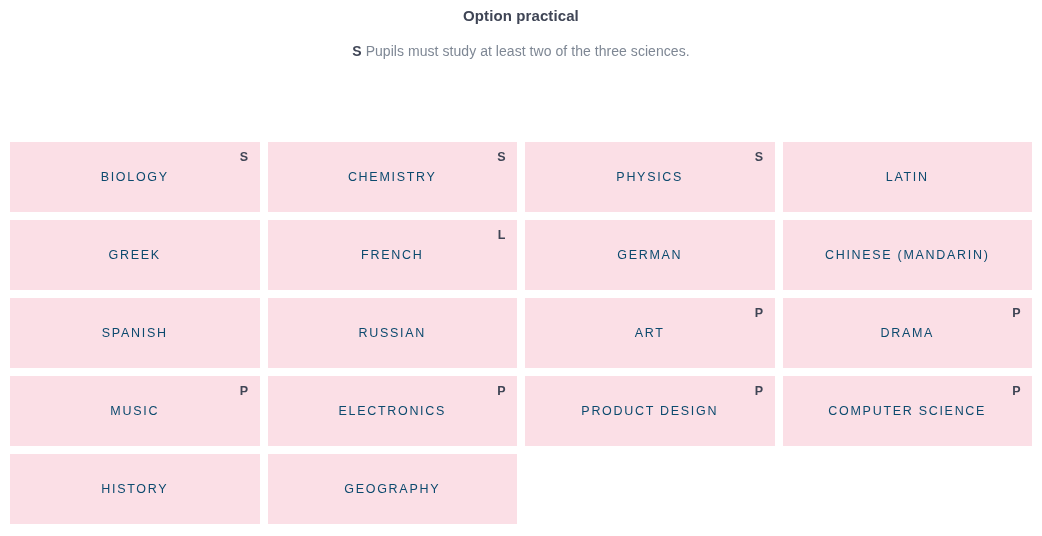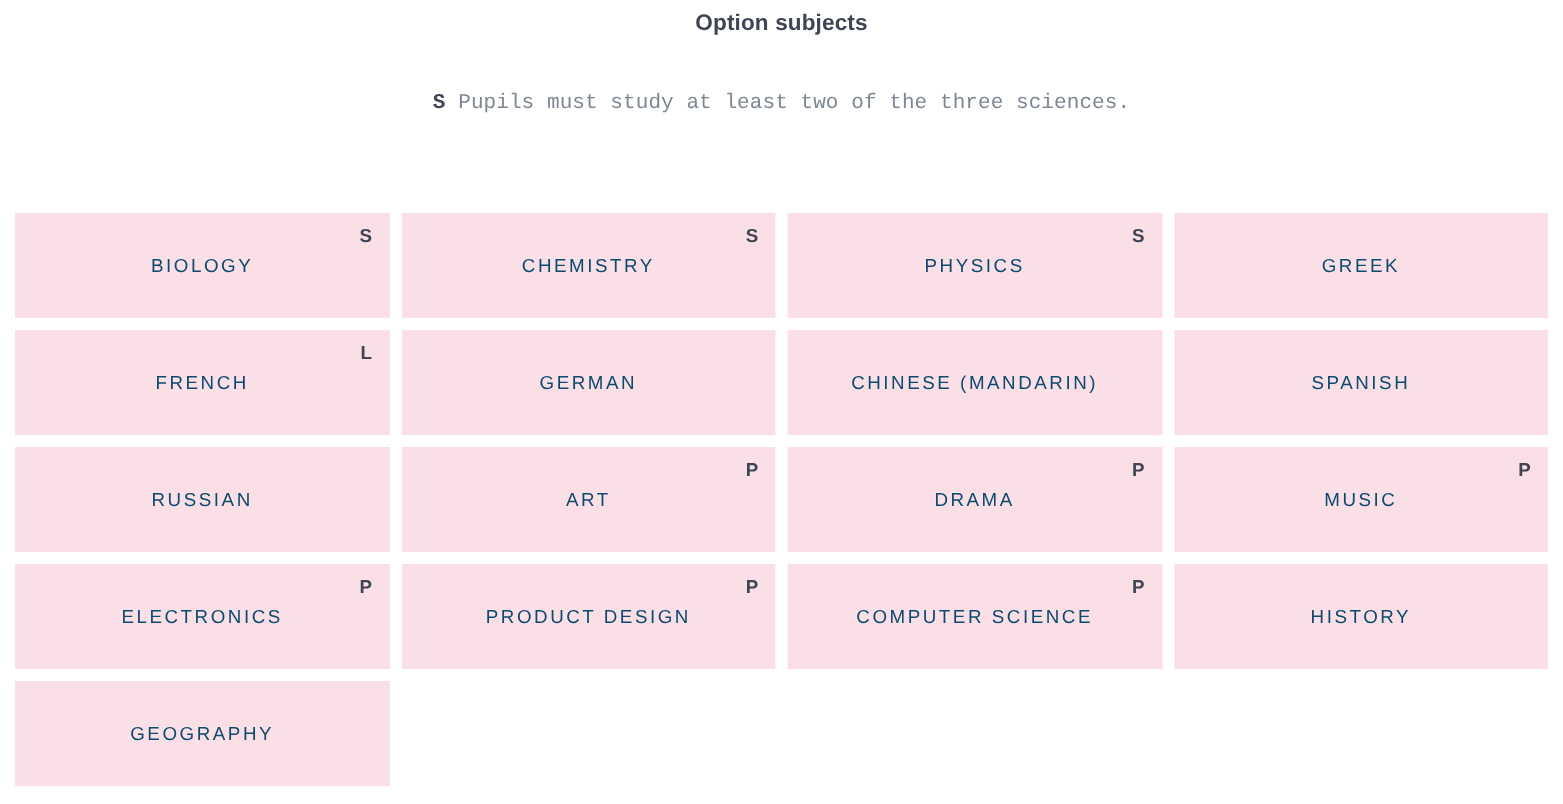--- a/index.html
+++ b/index.html
@@ -27,22 +27,21 @@
   }
   .page-title {
     font-size: 15px;
     font-weight: bold;
     color: #3f4555;
     letter-spacing: 0.1px;
     line-height: 18px;
     margin: 0;
   }
   .legend {
-    margin-top: 30px;
-    font-family: Liberation Mono, monospace;
+    margin-top: 12px;
   }
   .legend-line {
     font-size: 14px;
     color: #7e8794;
     line-height: 28px;
     letter-spacing: 0.05px;
     white-space: nowrap;
   }
   .legend-key {
     font-weight: bold;
@@ -93,39 +92,42 @@
     letter-spacing: 0.5px;
     line-height: 14px;
   }
 </style>
 </head>
 <body>
 
 <div class="page">
 
   <div class="header">
-    <h1 class="page-title">Option subjects</h1>
+    <h1 class="page-title">Option practical</h1>
 
     <div class="legend" id="legend-container">
         <div class="legend-line"><span class="legend-key">S</span><span class="legend-text"> Pupils must study at least two of the three sciences.</span></div>
       </div>
   </div>
 
   <div class="grid" id="grid-container">
       <div class="tile">
         <span class="tile-marker">S</span>
         <span class="tile-label">BIOLOGY</span>
       </div>
       <div class="tile">
         <span class="tile-marker">S</span>
         <span class="tile-label">CHEMISTRY</span>
       </div>
       <div class="tile">
         <span class="tile-marker">S</span>
         <span class="tile-label">PHYSICS</span>
+      </div>
+      <div class="tile">
+        <span class="tile-label">LATIN</span>
       </div>
       <div class="tile">
         <span class="tile-label">GREEK</span>
       </div>
       <div class="tile">
         <span class="tile-marker">L</span>
         <span class="tile-label">FRENCH</span>
       </div>
       <div class="tile">
         <span class="tile-label">GERMAN</span>

